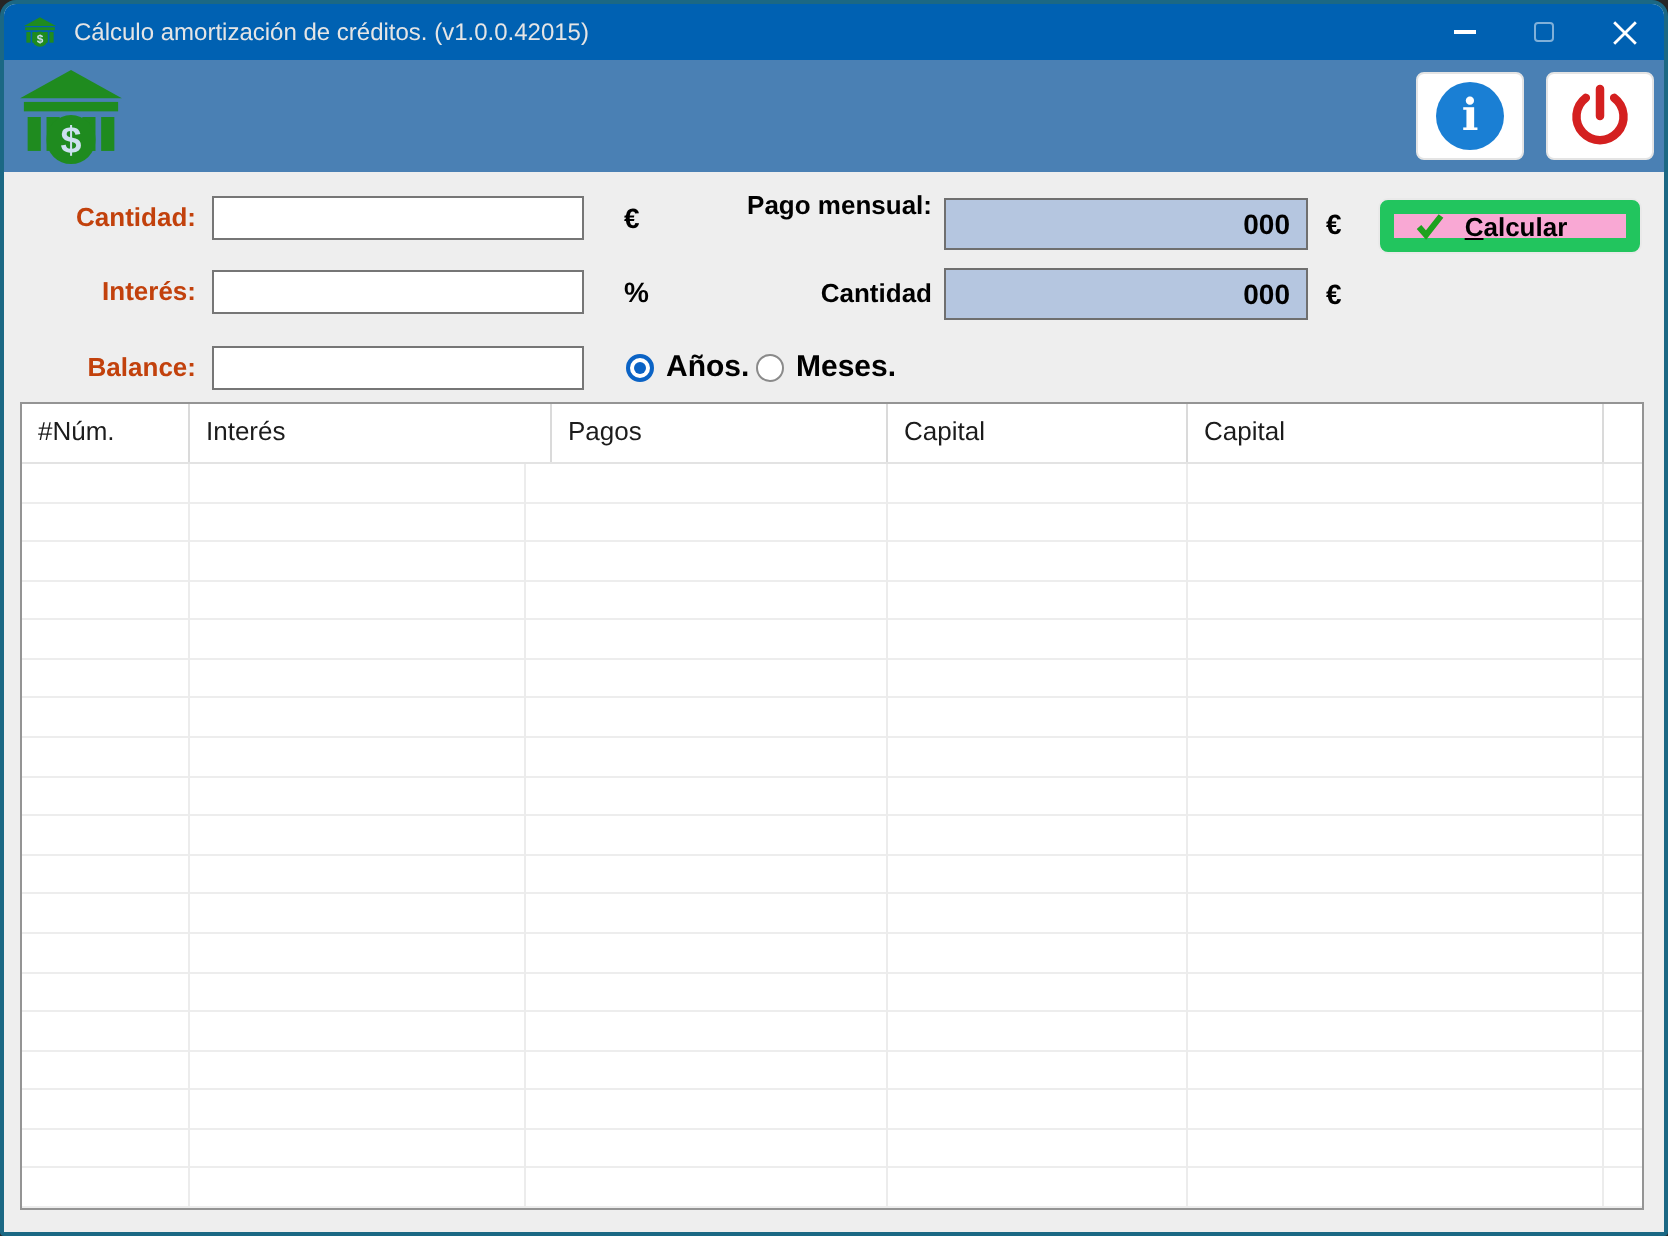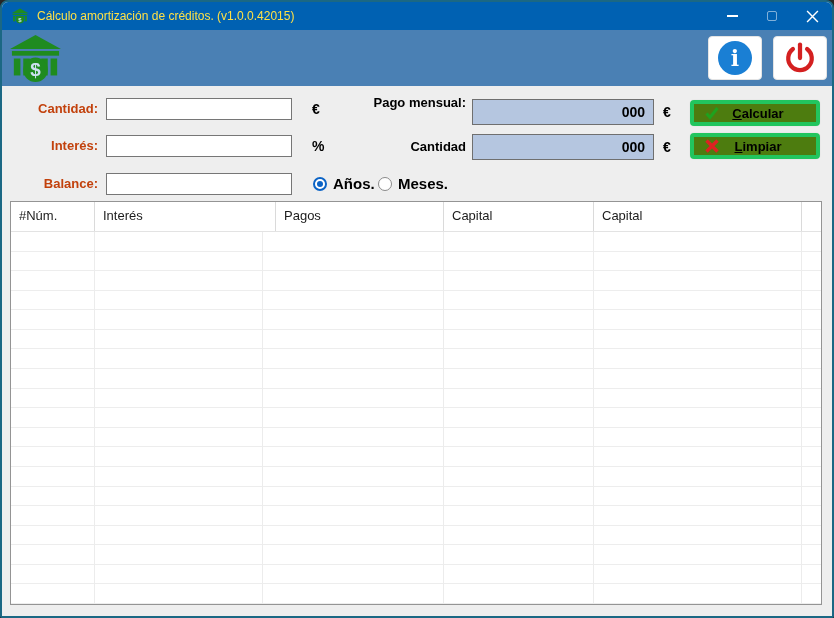--- a/index.html
+++ b/index.html
@@ -8,21 +8,21 @@
     --check_green:#1ea21e; --cross_red:#dd2222; --info_blue:#1a7fd4; --power_red:#d42020;
   }
   *{margin:0;padding:0;box-sizing:border-box;}
   html,body{background:#262626;}
   body{font-family:"Liberation Sans",sans-serif;width:834px;height:618px;overflow:hidden;}
   #window{position:relative;width:834px;height:618px;border:2px solid var(--window_border);
           border-radius:8px 8px 2px 2px;overflow:hidden;background:var(--body_bg);}
   
   .titlebar{height:28px;background:var(--titlebar);display:flex;align-items:center;}
   .titlebar .appicon{width:16px;height:16px;margin-left:10px;flex:0 0 auto;}
-  .titlebar .ttext{color:#fde047;font-size:12px;margin-left:9px;white-space:nowrap;}
+  .titlebar .ttext{color:#e5e5e5;font-size:12px;margin-left:9px;white-space:nowrap;}
   .titlebar .spacer{flex:1;}
   .winbtn{width:40px;height:28px;display:flex;align-items:center;justify-content:center;cursor:default;}
   .glyph-min{width:11px;height:1.5px;background:#fff;}
   .glyph-max{width:10px;height:10px;border:1.2px solid rgba(255,255,255,.5);border-radius:2px;}
   
   .appheader{height:56px;background:var(--header);display:flex;align-items:center;}
   .bankicon{width:51px;height:49px;margin-left:8px;flex:0 0 auto;}
   .apptitle{color:#fff;font-size:19px;font-weight:bold;margin-left:6px;letter-spacing:.2px;white-space:nowrap;}
   .hdr-actions{margin-left:auto;display:flex;gap:11px;margin-right:5px;}
   .hdr-btn{width:54px;height:44px;background:#fff;border:1px solid #e4e4e4;border-radius:4px;
@@ -34,21 +34,21 @@
   .abs{position:absolute;}
   .flabel{font-size:13px;font-weight:bold;color:#c2410c;text-align:right;line-height:22px;}
   .tinput{position:absolute;left:104px;width:186px;height:22px;border:1px solid #767676;background:#fff;
           font-size:13px;padding:0 4px;font-family:"Liberation Sans",sans-serif;}
   .unit{font-size:14px;font-weight:bold;line-height:22px;}
   .rolabel{font-size:13px;font-weight:bold;text-align:right;line-height:26px;}
   .rofield{position:absolute;left:470px;width:182px;height:26px;background:var(--readonly_bg);
            border:1px solid #6f6f6f;font-size:14px;font-weight:bold;text-align:right;
            line-height:24px;padding-right:8px;color:#000;}
   .rounit{font-size:14px;font-weight:bold;line-height:26px;}
-  .actbtn{position:absolute;left:688px;width:130px;height:26px;background:#4d7c0f;border:4px solid #22c55e;
+  .actbtn{position:absolute;left:688px;width:130px;height:26px;background:#f9a8d4;border:7px solid #22c55e;
           border-radius:4px;display:flex;align-items:center;cursor:pointer;
           box-shadow:0 0 0 1px rgba(0,0,0,0.02);}
   .actbtn .bicon{margin-left:10px;width:16px;height:16px;flex:0 0 auto;}
   .actbtn .blabel{flex:1;text-align:center;font-size:13px;font-weight:bold;margin-right:20px;}
   .radio{width:14px;height:14px;border-radius:50%;display:inline-block;position:relative;background:#fff;}
   .radio.checked{border:2px solid var(--accent_blue);}
   .radio.checked::after{content:"";position:absolute;left:2px;top:2px;width:6px;height:6px;border-radius:50%;background:var(--accent_blue);}
   .radio.unchecked{border:1.5px solid #8a8a8a;}
   .radio-label{font-size:15px;font-weight:bold;line-height:22px;}
   
@@ -143,26 +143,20 @@
   <div class="abs rolabel" style="left:330px;top:132px;width:134px;">Cantidad</div>
   <div class="rofield abs" style="top:132px;">000</div>
   <div class="abs rounit" style="left:661px;top:132px;">€</div>
 
   <div class="actbtn" style="top:98px;">
     <svg class="bicon" viewBox="0 0 16 16">
       <path d="M2.5 8.5 L6 12.5 L13.5 3" stroke="var(--check_green)" stroke-width="3" fill="none"></path>
     </svg>
     <span class="blabel"><u>C</u>alcular</span>
   </div>
-  <div class="actbtn" style="top:131px;">
-    <svg class="bicon" viewBox="0 0 16 16">
-      <path d="M2.5 2.5 L13.5 13.5 M13.5 2.5 L2.5 13.5" stroke="var(--cross_red)" stroke-width="3.4" fill="none"></path>
-    </svg>
-    <span class="blabel"><u>L</u>impiar</span>
-  </div>
 
   <div class="grid">
     <div class="grid-header">
         <div class="th" style="width: 84px;">#Núm.</div>
         <div class="th" style="width: 181px;">Interés</div>
         <div class="th" style="width: 168px;">Pagos</div>
         <div class="th" style="width: 150px;">Capital</div>
         <div class="th" style="width: 208px;">Capital</div>
         <div class="th filler"></div>
       </div>

